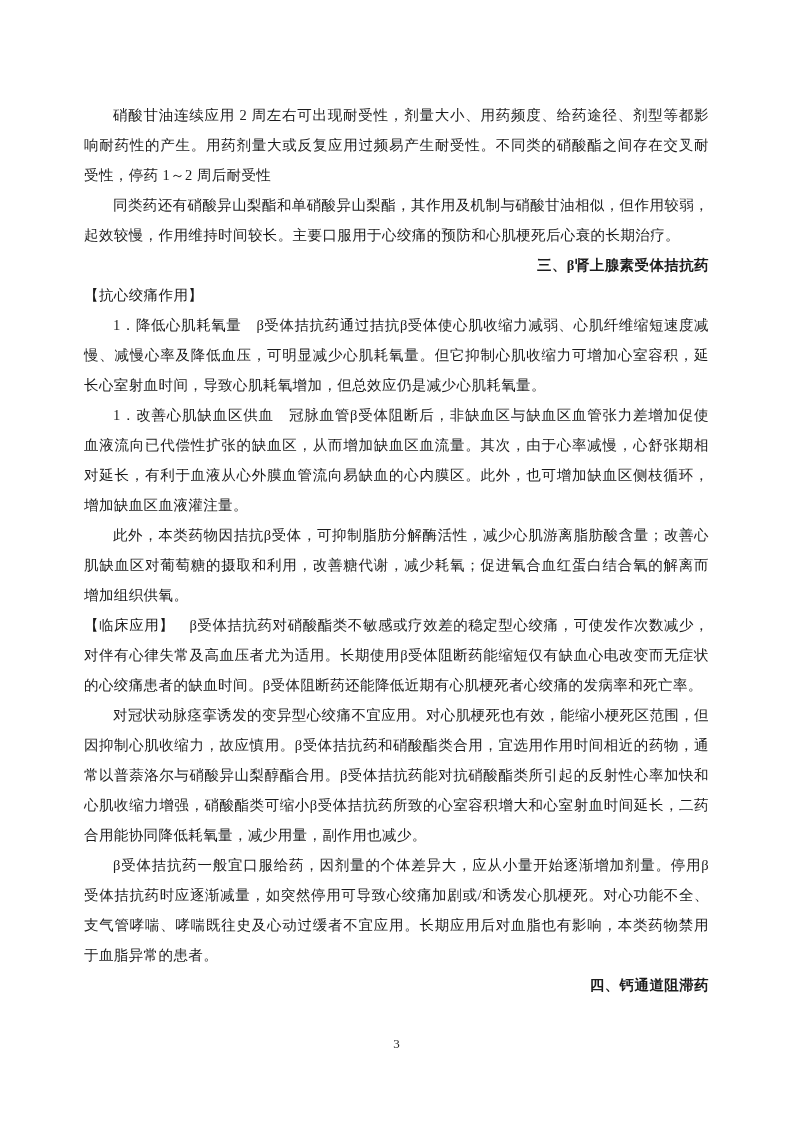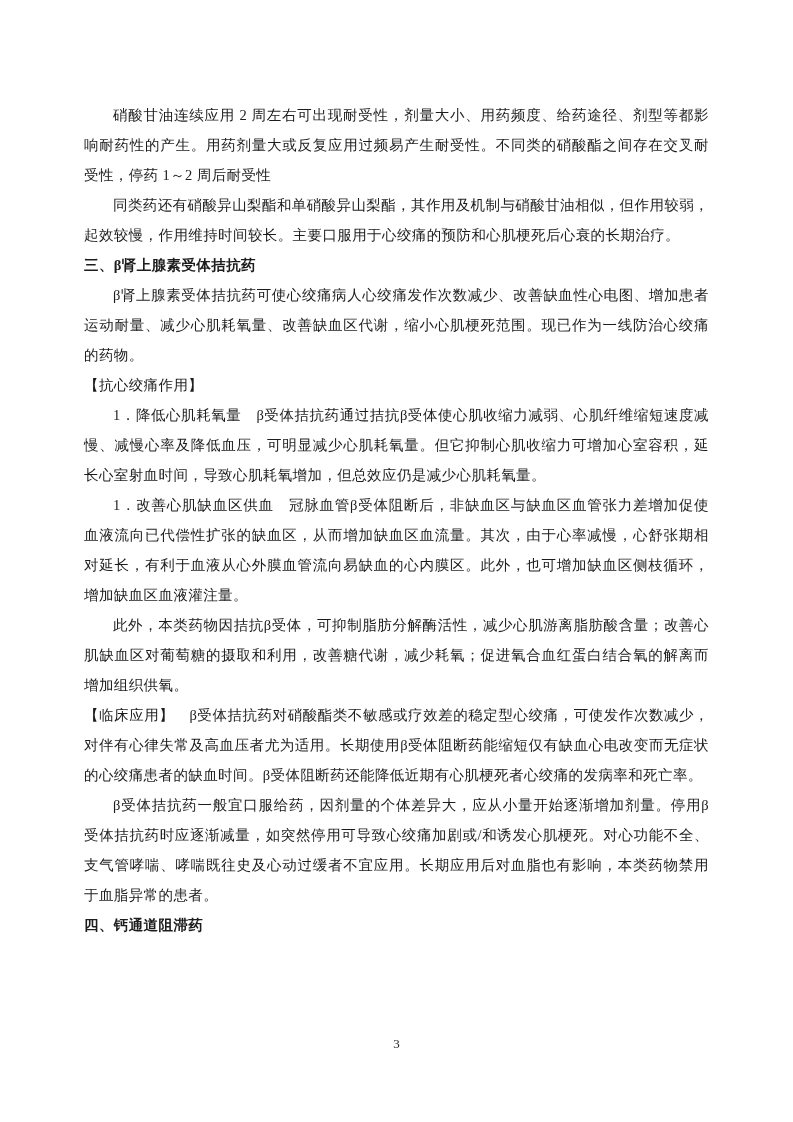--- a/index.html
+++ b/index.html
@@ -31,21 +31,21 @@
     letter-spacing: 0.4px;
   }
   .block {
     margin: 0;
     padding: 0;
   }
   .block.paragraph.indent {
     text-indent: 2em;
   }
   .block.heading {
-    text-align: left;
+    text-align: right;
     font-weight: bold;
     text-indent: 0;
   }
   .lead {
     font-weight: normal;
   }
   .page-number {
     position: absolute;
     left: 0;
     right: 0;
@@ -56,23 +56,23 @@
   }
 </style>
 </head>
 <body>
 
 <div class="page">
   <div class="content">
       <div class="block paragraph indent">硝酸甘油连续应用 2 周左右可出现耐受性，剂量大小、用药频度、给药途径、剂型等都影响耐药性的产生。用药剂量大或反复应用过频易产生耐受性。不同类的硝酸酯之间存在交叉耐受性，停药 1～2 周后耐受性</div>
       <div class="block paragraph indent">同类药还有硝酸异山梨酯和单硝酸异山梨酯，其作用及机制与硝酸甘油相似，但作用较弱，起效较慢，作用维持时间较长。主要口服用于心绞痛的预防和心肌梗死后心衰的长期治疗。</div>
       <div class="block heading">三、β肾上腺素受体拮抗药</div>
-      <div class="block paragraph indent">β肾上腺素受体拮抗药可使心绞痛病人心绞痛发作次数减少、改善缺血性心电图、增加患者运动耐量、减少心肌耗氧量、改善缺血区代谢，缩小心肌梗死范围。现已作为一线防治心绞痛的药物。</div>
       <div class="block paragraph"><span class="lead">【抗心绞痛作用】</span></div>
       <div class="block paragraph indent"><span class="lead">1．降低心肌耗氧量　</span>β受体拮抗药通过拮抗β受体使心肌收缩力减弱、心肌纤维缩短速度减慢、减慢心率及降低血压，可明显减少心肌耗氧量。但它抑制心肌收缩力可增加心室容积，延长心室射血时间，导致心肌耗氧增加，但总效应仍是减少心肌耗氧量。</div>
       <div class="block paragraph indent"><span class="lead">1．改善心肌缺血区供血　</span>冠脉血管β受体阻断后，非缺血区与缺血区血管张力差增加促使血液流向已代偿性扩张的缺血区，从而增加缺血区血流量。其次，由于心率减慢，心舒张期相对延长，有利于血液从心外膜血管流向易缺血的心内膜区。此外，也可增加缺血区侧枝循环，增加缺血区血液灌注量。</div>
       <div class="block paragraph indent">此外，本类药物因拮抗β受体，可抑制脂肪分解酶活性，减少心肌游离脂肪酸含量；改善心肌缺血区对葡萄糖的摄取和利用，改善糖代谢，减少耗氧；促进氧合血红蛋白结合氧的解离而增加组织供氧。</div>
       <div class="block paragraph"><span class="lead">【临床应用】　</span>β受体拮抗药对硝酸酯类不敏感或疗效差的稳定型心绞痛，可使发作次数减少，对伴有心律失常及高血压者尤为适用。长期使用β受体阻断药能缩短仅有缺血心电改变而无症状的心绞痛患者的缺血时间。β受体阻断药还能降低近期有心肌梗死者心绞痛的发病率和死亡率。</div>
+      <div class="block paragraph indent">对冠状动脉痉挛诱发的变异型心绞痛不宜应用。对心肌梗死也有效，能缩小梗死区范围，但因抑制心肌收缩力，故应慎用。β受体拮抗药和硝酸酯类合用，宜选用作用时间相近的药物，通常以普萘洛尔与硝酸异山梨醇酯合用。β受体拮抗药能对抗硝酸酯类所引起的反射性心率加快和心肌收缩力增强，硝酸酯类可缩小β受体拮抗药所致的心室容积增大和心室射血时间延长，二药合用能协同降低耗氧量，减少用量，副作用也减少。</div>
       <div class="block paragraph indent">β受体拮抗药一般宜口服给药，因剂量的个体差异大，应从小量开始逐渐增加剂量。停用β受体拮抗药时应逐渐减量，如突然停用可导致心绞痛加剧或/和诱发心肌梗死。对心功能不全、支气管哮喘、哮喘既往史及心动过缓者不宜应用。长期应用后对血脂也有影响，本类药物禁用于血脂异常的患者。</div>
       <div class="block heading">四、钙通道阻滞药</div>
     </div>
   <div class="page-number">3</div>
 </div>
 
 </body></html>

